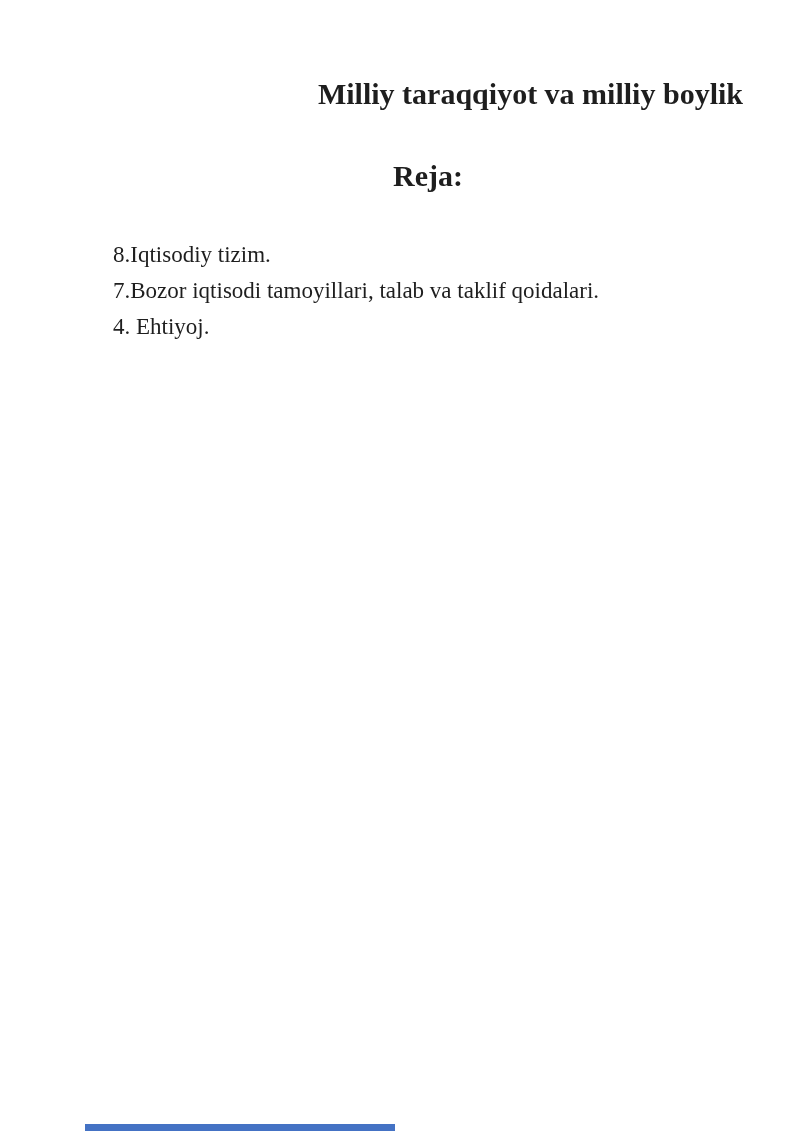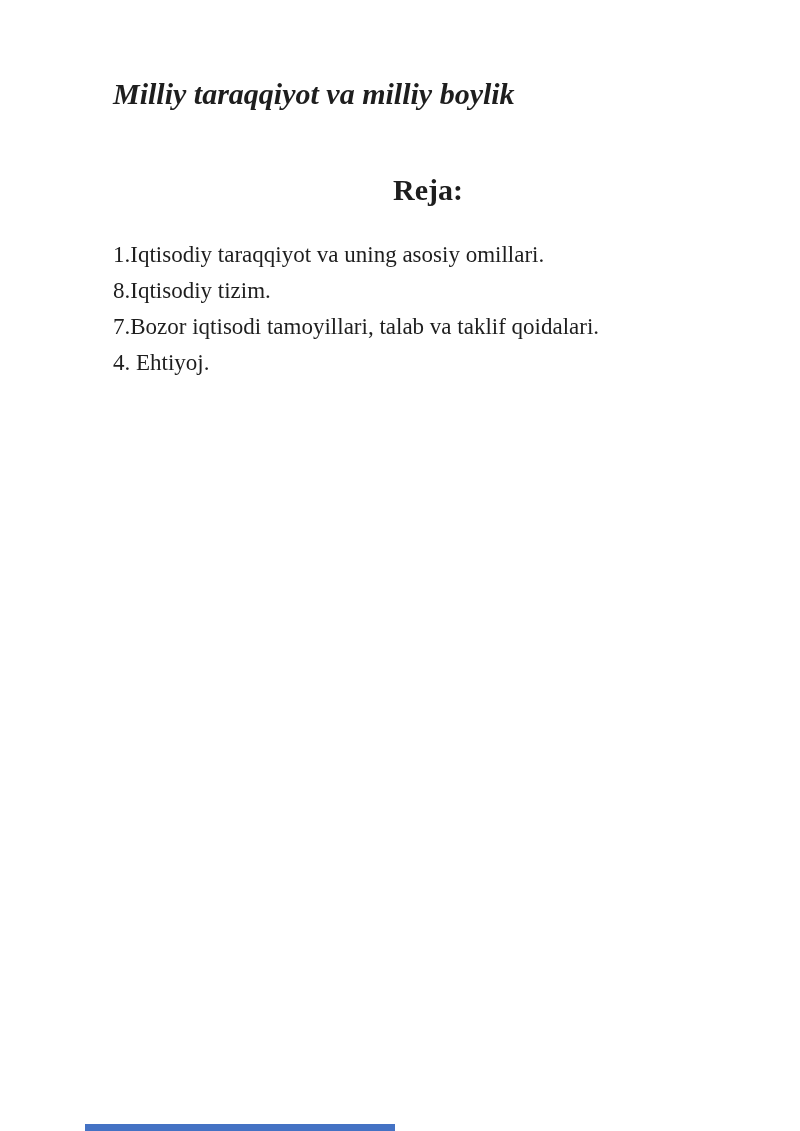--- a/index.html
+++ b/index.html
@@ -15,33 +15,32 @@
     overflow: hidden;
     font-family: "Liberation Serif", serif;
     color: #1e1e1e;
   }
   .doc-title {
     position: absolute;
     top: 75px;
     left: 113px;
     right: 57px;
     margin: 0;
-    text-align: left;
+    text-align: right;
     font-size: 30px;
     line-height: 38px;
     font-weight: bold;
     color: #1e1e1e;
-    font-style: italic;
   }
   .doc-subtitle {
     position: absolute;
     top: 156px;
     left: 113px;
     right: 57px;
-    margin: 14px;
+    margin: 0;
     text-align: center;
     font-size: 30px;
     line-height: 40px;
     font-weight: bold;
     color: #1e1e1e;
   }
   .plan-list {
     position: absolute;
     top: 237px;
     left: 113px;
@@ -67,21 +66,20 @@
 </head>
 <body>
 
 <div class="page">
 
   <h1 class="doc-title">Milliy taraqqiyot va milliy boylik</h1>
 
   <h2 class="doc-subtitle">Reja:</h2>
 
   <div class="plan-list">
-    <p>1.Iqtisodiy taraqqiyot va uning asosiy omillari.</p>
     <p>8.Iqtisodiy tizim.</p>
     <p>7.Bozor iqtisodi tamoyillari, talab va taklif qoidalari.</p>
     <p>4. Ehtiyoj.</p>
   </div>
 
   <div class="cutoff-bar"></div>
 
 </div>
 
 </body></html>

